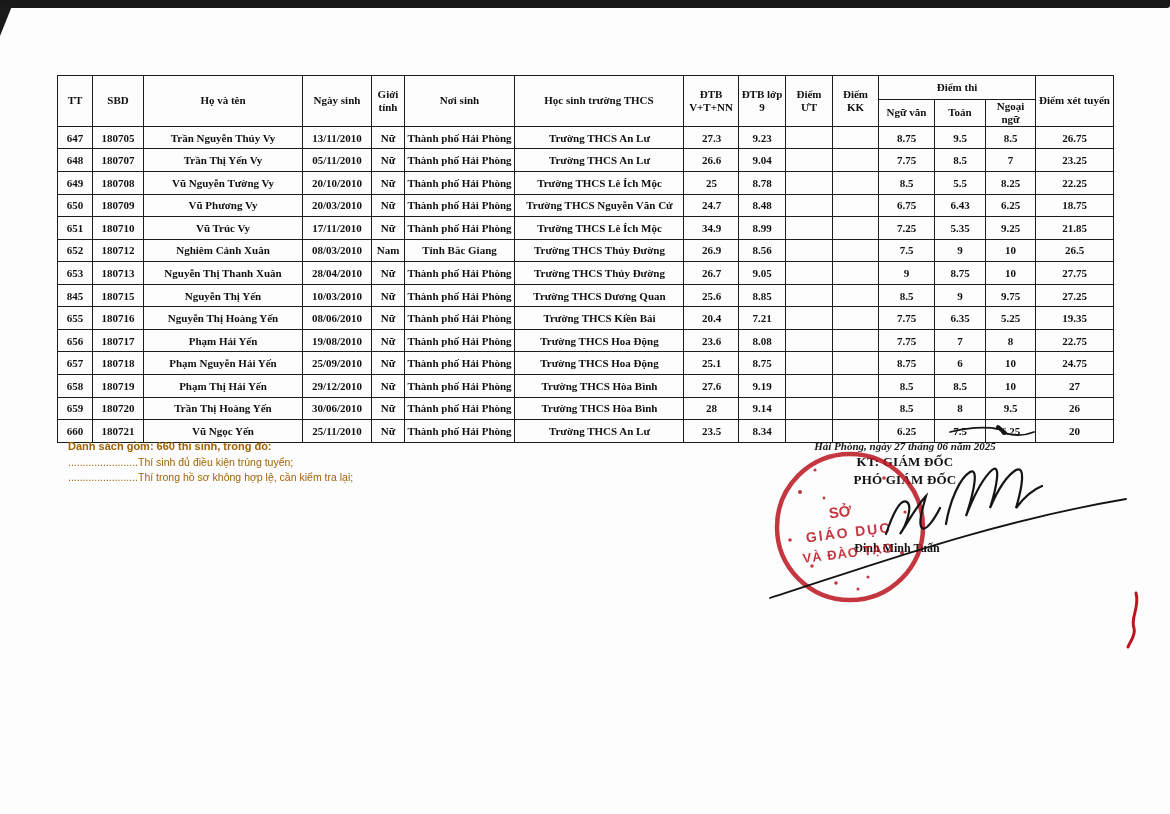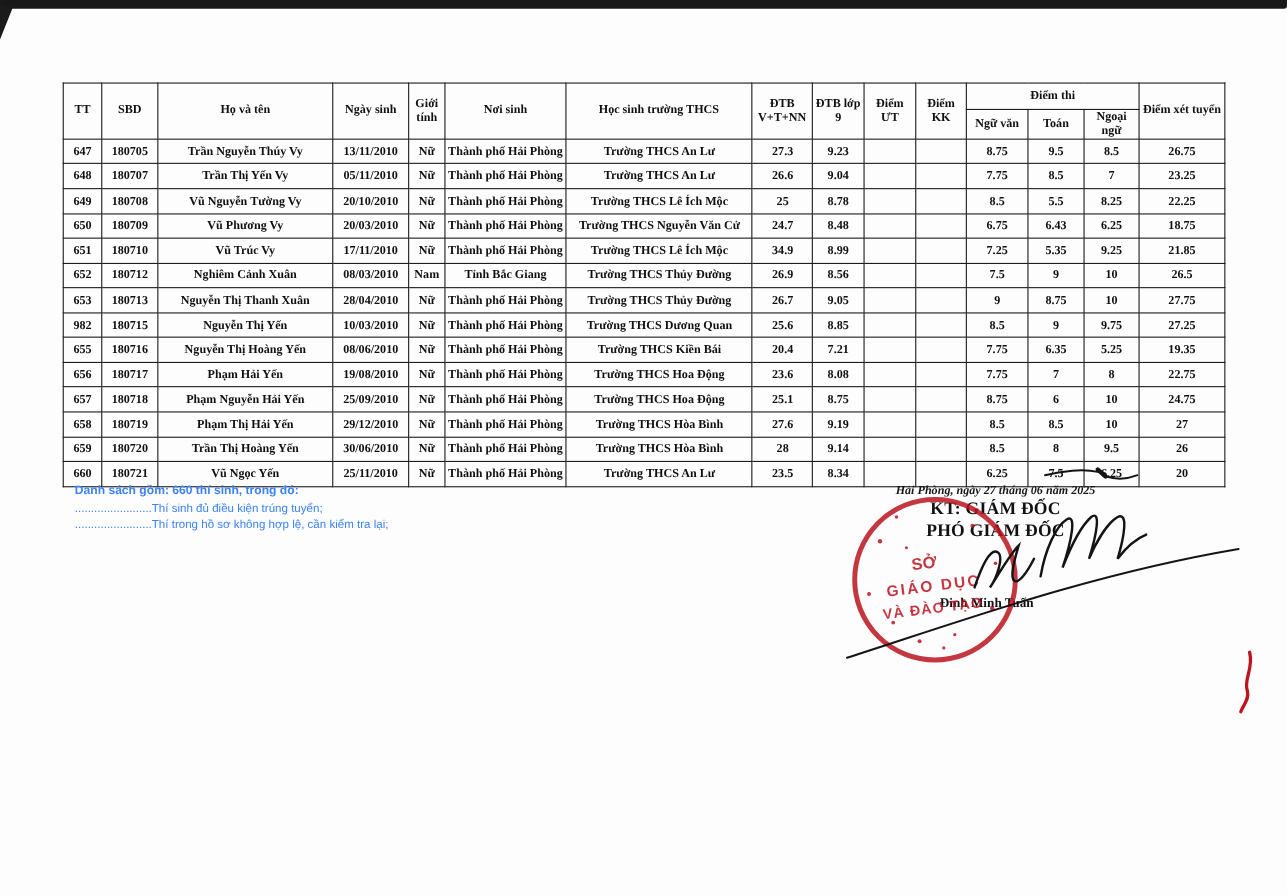--- a/index.html
+++ b/index.html
@@ -20,28 +20,28 @@
     border:1.6px solid #1c1c1c;padding:0 2px;overflow:hidden;
     font-weight:bold;color:#101010;box-sizing:border-box;
   }
   table.results th{font-size:11px;line-height:1.18;text-align:center;vertical-align:middle;}
   table.results thead tr.h1 th{height:24px;}
   table.results thead tr.h2 th{height:17px;}
   table.results td{font-size:11px;height:22.55px;text-align:center;vertical-align:middle;white-space:nowrap;}
   table.results td.c6,table.results td.c7{text-align:center;padding-left:3px;}
 
   
-  .footer-left{position:absolute;left:68px;top:440px;font-family:"Liberation Sans",sans-serif;color:#3b82f6;}
+  .footer-left{position:absolute;left:68px;top:440px;font-family:"Liberation Sans",sans-serif;color:#a16207;}
   .footer-left .summary{font-size:11px;font-weight:bold;margin-bottom:3px;}
   .footer-left .cond{font-size:10.5px;line-height:15px;}
 
   
   .sig-block{position:absolute;left:775px;top:440px;width:260px;text-align:center;}
   .place-date{font-size:11px;font-style:italic;font-weight:bold;white-space:nowrap;color:#171717;font-family:Liberation Serif, serif;}
-  .sig-title{font-size:16px;font-weight:bold;margin-top:2px;letter-spacing:.2px;color:#121212;}
+  .sig-title{font-size:13px;font-weight:bold;margin-top:2px;letter-spacing:.2px;color:#121212;}
   .signer-name{position:absolute;left:812px;top:541px;width:170px;text-align:center;font-size:12px;font-weight:bold;color:#101010;}
 
   .ink-overlay{position:absolute;left:0;top:0;pointer-events:none;}
 </style>
 </head>
 <body>
 
 <div class="scan-top-strip"></div>
 <div class="scan-corner"></div>
 
@@ -199,21 +199,21 @@
         <td class="c7">26.7</td>
         <td class="c8">9.05</td>
         <td class="c9"></td>
         <td class="c10"></td>
         <td class="c11">9</td>
         <td class="c12">8.75</td>
         <td class="c13">10</td>
         <td class="c14">27.75</td>
       </tr>
       <tr>
-        <td class="c0">982</td>
+        <td class="c0">845</td>
         <td class="c1">180715</td>
         <td class="c2">Nguyễn Thị Yến</td>
         <td class="c3">10/03/2010</td>
         <td class="c4">Nữ</td>
         <td class="c5">Thành phố Hải Phòng</td>
         <td class="c6">Trường THCS Dương Quan</td>
         <td class="c7">25.6</td>
         <td class="c8">8.85</td>
         <td class="c9"></td>
         <td class="c10"></td>

